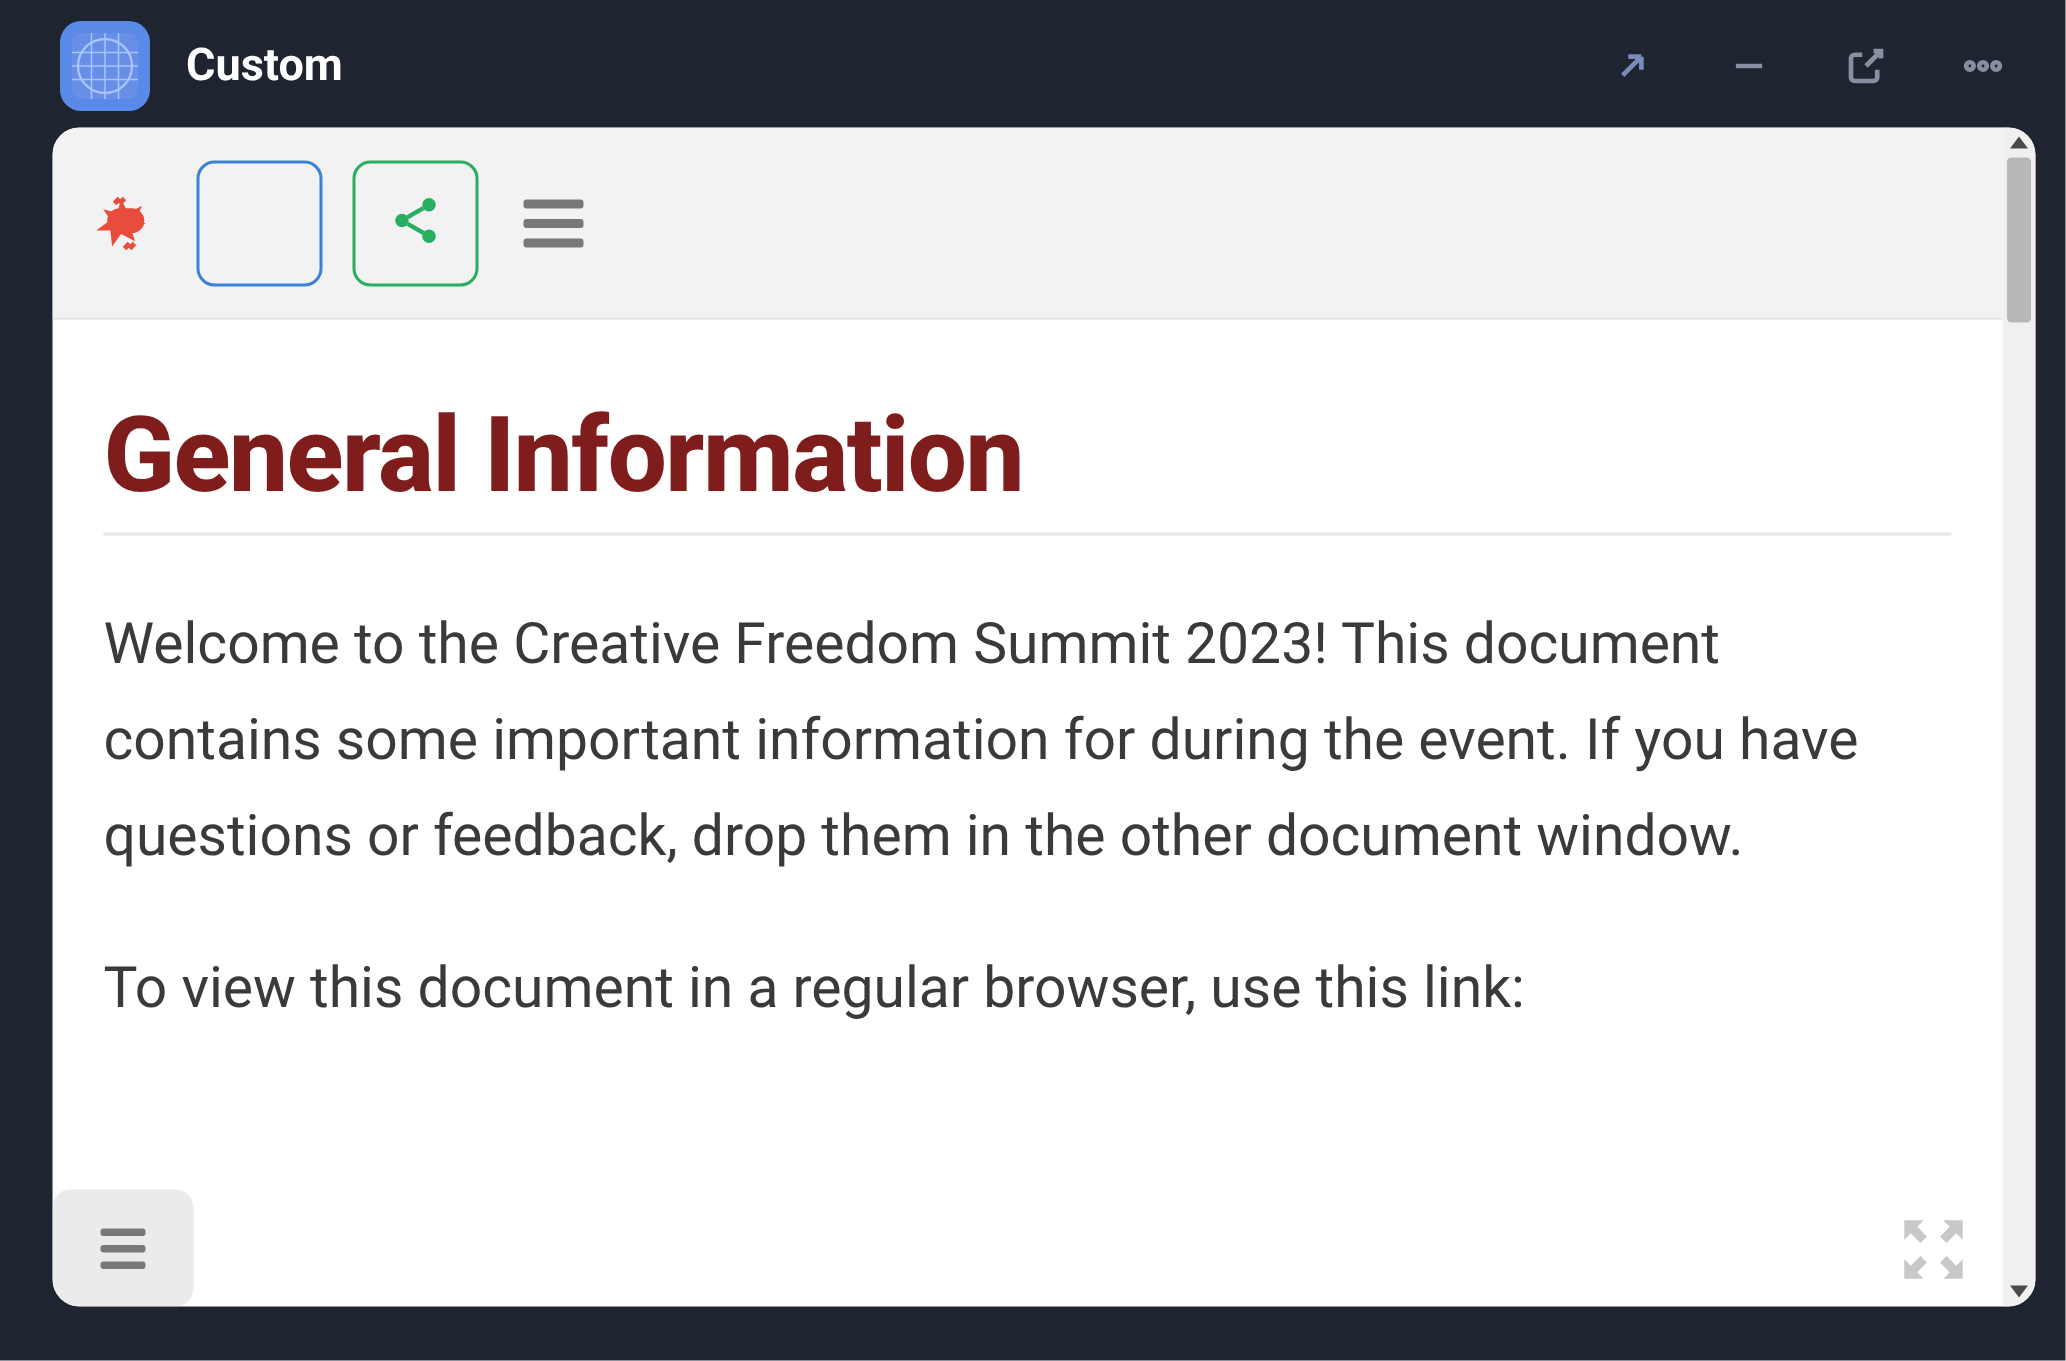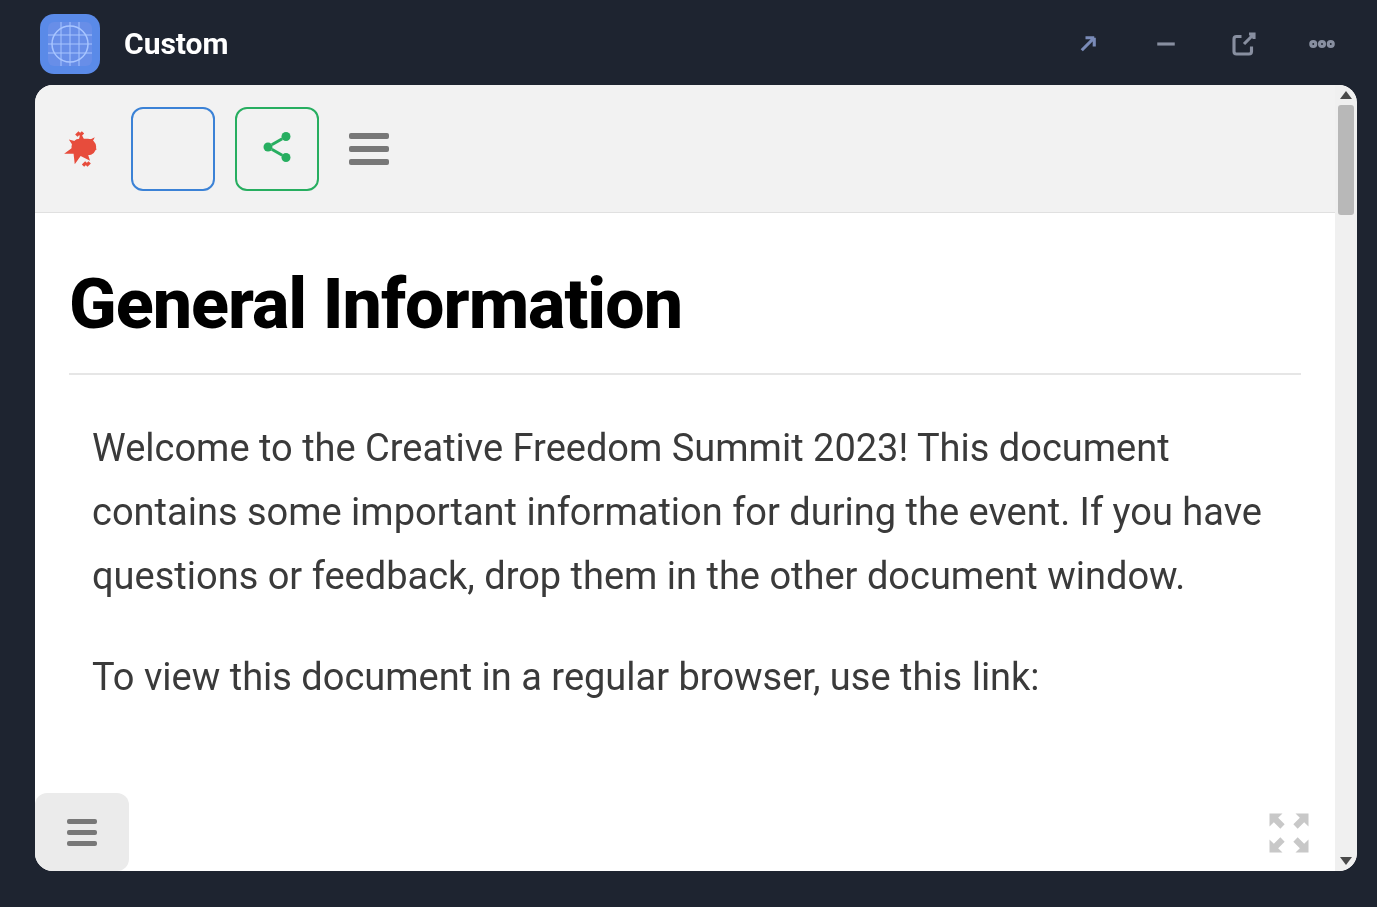--- a/index.html
+++ b/index.html
@@ -231,33 +231,32 @@
     
     .doc-body {
       padding: 50px 34px 30px 34px;
       position: relative;
       height: calc(100% - 128px);
     }
     
     .doc-title {
       font-size: 70px;
       font-weight: 800;
-      color: #000000;
-      padding-bottom: 28px;
+      color: #7f1d1d;
+      padding-bottom: 10px;
       border-bottom: 2px solid #e6e6e6;
       margin-bottom: 42px;
       letter-spacing: -1px;
     }
     
     .doc-para {
       font-size: 38px;
       color: #3a3a3a;
       line-height: 1.68;
       margin-bottom: 38px;
-      margin-left: 23px;
     }
     
     .doc-link {
       font-size: 38px;
       color: #4a7eb8;
       line-height: 1.6;
       text-decoration: none;
     }
     
     

